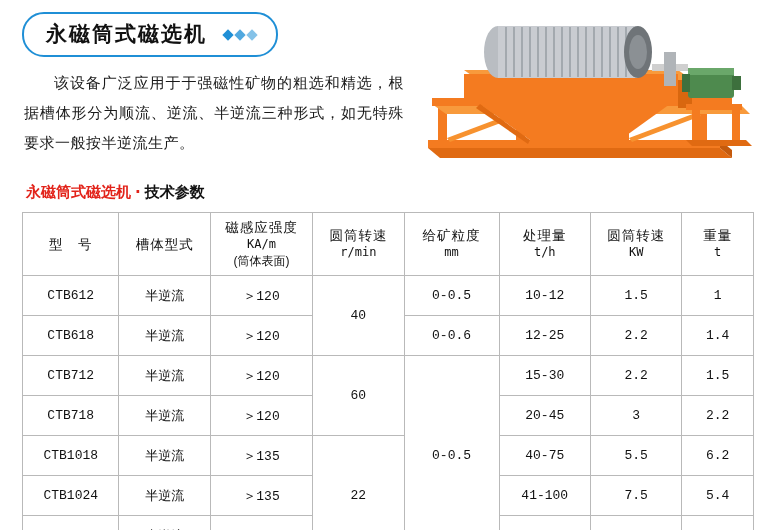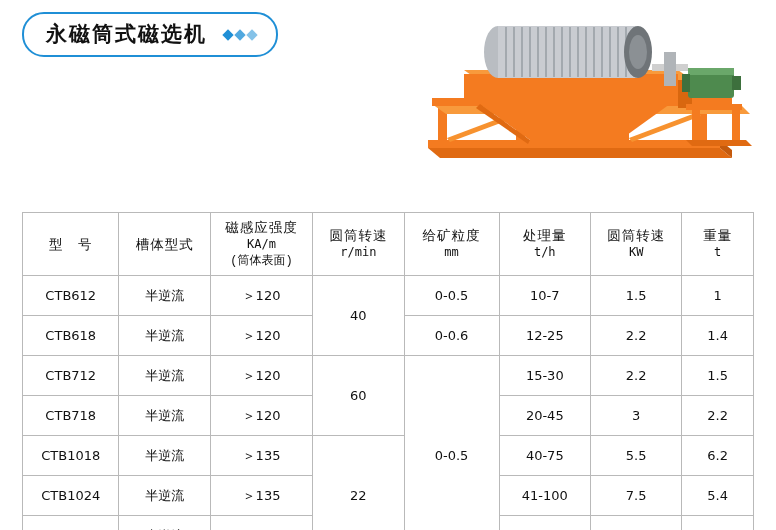--- a/index.html
+++ b/index.html
@@ -125,20 +125,21 @@
     display: block;
     letter-spacing: 1px;
   }
   .spec-table thead th .hd-sub {
     display: block;
     font-size: 12px;
     font-family: "DejaVu Sans Mono", "Liberation Mono", monospace;
   }
   .spec-table tbody td {
     height: 39px;
+    font-family: Liberation Mono, monospace;
   }
   .col-model { width: 13.2%; }
   .col-tank { width: 12.5%; }
   .col-mag { width: 14%; }
   .col-speed { width: 12.5%; }
   .col-feed { width: 13%; }
   .col-cap { width: 12.5%; }
   .col-power { width: 12.5%; }
   .col-weight { width: 9.8%; }
 </style>
@@ -149,20 +150,21 @@
 
   <div class="title-wrap">
     <div class="title-bubble">
       <span class="title-text">永磁筒式磁选机</span>
       <span class="title-diamonds">
         <i class="dia d1"></i><i class="dia d2"></i><i class="dia d3"></i>
       </span>
     </div>
   </div>
 
+  <div class="intro">该设备广泛应用于于强磁性矿物的粗选和精选，根据槽体形分为顺流、逆流、半逆流三种形式，如无特殊要求一般按半逆流生产。</div>
 
   <div class="machine">
     <svg width="340" height="160" viewBox="0 0 340 160" xmlns="http://www.w3.org/2000/svg">
 
       <g>
 
         <polygon points="8,128 300,128 300,136 8,136" fill="#f47b20"></polygon>
         <polygon points="8,136 300,136 312,146 20,146" fill="#e06a12"></polygon>
         <polygon points="300,128 312,138 312,146 300,136" fill="#c55a0c"></polygon>
 
@@ -223,20 +225,23 @@
 
         <polygon points="266,92 320,92 330,102 276,102" fill="#f89a3c"></polygon>
         <rect x="266" y="92" width="56" height="6" fill="#f47b20"></rect>
         <rect x="272" y="98" width="8" height="32" fill="#f47b20"></rect>
         <rect x="312" y="98" width="8" height="32" fill="#f47b20"></rect>
         <polygon points="266,128 326,128 332,134 272,134" fill="#e06a12"></polygon>
       </g>
     </svg>
   </div>
 
+  <div class="section-head">
+    <span class="sh-red">永磁筒式磁选机</span><span class="sh-dot">·</span><span class="sh-black">技术参数</span>
+  </div>
 
   <table class="spec-table">
     <colgroup>
       <col class="col-model">
         <col class="col-tank">
         <col class="col-mag">
         <col class="col-speed">
       <col class="col-feed">
         <col class="col-cap">
         <col class="col-power">
@@ -246,21 +251,21 @@
       <tr>
         <th>
           <span class="hd-main">型　号</span>
         </th>
         <th>
           <span class="hd-main">槽体型式</span>
         </th>
         <th>
           <span class="hd-main">磁感应强度</span>
           <span class="hd-sub">KA/m</span>
-          <span class="hd-sub" style="font-family:Liberation Mono, monospace;">(筒体表面)</span>
+          <span class="hd-sub" style="font-family:Liberation Sans, sans-serif;">(筒体表面)</span>
         </th>
         <th>
           <span class="hd-main">圆筒转速</span>
           <span class="hd-sub">r/min</span>
         </th>
         <th>
           <span class="hd-main">给矿粒度</span>
           <span class="hd-sub">mm</span>
         </th>
         <th>
@@ -278,21 +283,21 @@
       </tr>
     </thead>
     <tbody>
 
       <tr>
         <td>CTB612</td>
         <td>半逆流</td>
         <td>＞120</td>
         <td rowspan="2">40</td>
         <td>0-0.5</td>
-        <td>10-7</td>
+        <td>10-12</td>
         <td>1.5</td>
         <td>1</td>
       </tr>
 
       <tr>
         <td>CTB618</td>
         <td>半逆流</td>
         <td>＞120</td>
         <td>0-0.6</td>
         <td>12-25</td>

